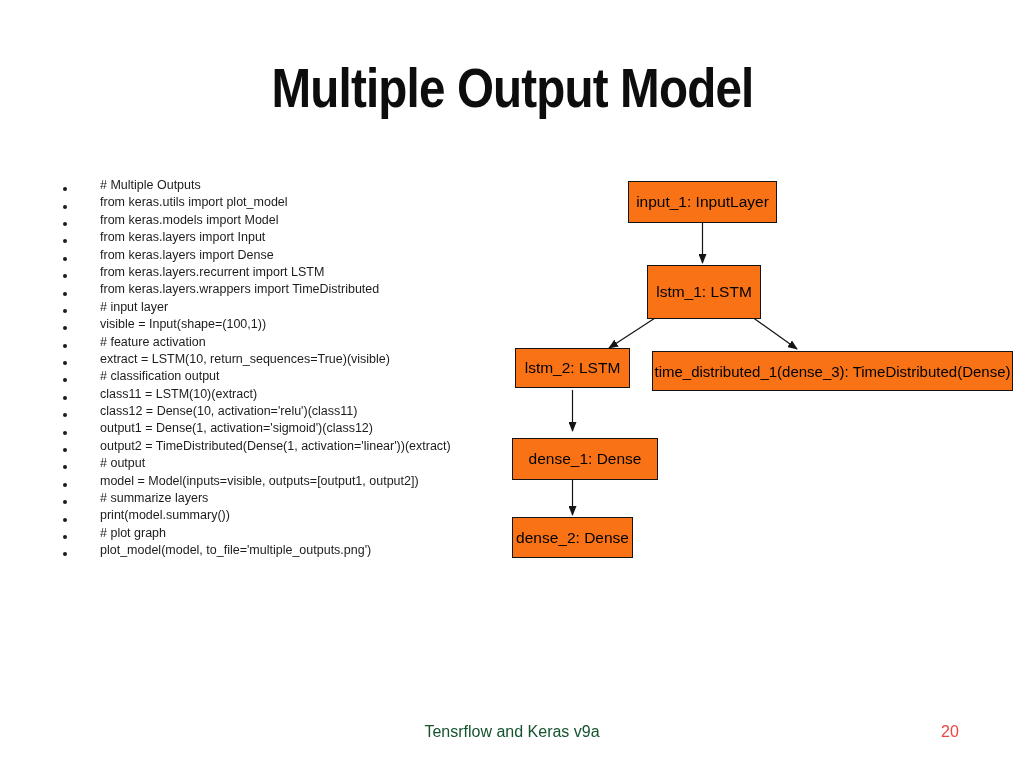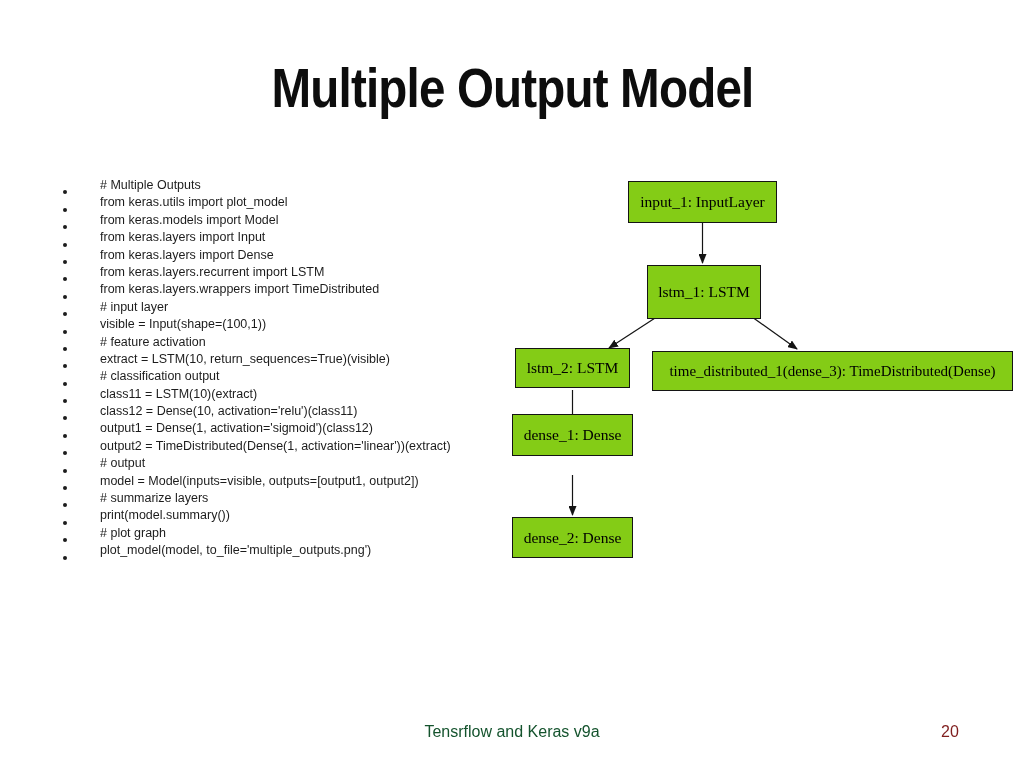--- a/index.html
+++ b/index.html
@@ -9,44 +9,44 @@
   }
   .slide-title{
     position:absolute;top:22px;left:0;width:1024px;text-align:center;
     font-weight:700;font-size:56px;line-height:1;color:#0d0d0d;white-space:nowrap;
   }
   .slide-title .squeeze{display:inline-block;transform:scaleX(.85);transform-origin:center;letter-spacing:-1px;}
   .code-list{
     position:absolute;left:63px;top:177px;margin:0;padding:0;list-style:none;
     font-size:12.5px;color:#1c1c1c;
   }
-  .code-list li{display:flex;align-items:flex-end;height:17.4px;line-height:17.4px;white-space:nowrap;}
+  .code-list li{display:flex;align-items:center;height:17.4px;line-height:17.4px;white-space:nowrap;}
   .code-list .dot{
     width:4px;height:4px;border-radius:50%;background:#1c1c1c;
     margin-top:7px;flex:0 0 4px;
   }
   .code-list .txt{margin-left:33px;}
   .node{
-    position:absolute;box-sizing:border-box;border:1px solid #141414;background:#84cc16;
+    position:absolute;box-sizing:border-box;border:1px solid #141414;background:#f97316;
     display:flex;align-items:center;justify-content:center;
-    font-family:Liberation Serif, serif;font-size:15.5px;color:#000;white-space:nowrap;
+    font-family:Liberation Sans, sans-serif;font-size:15.5px;color:#000;white-space:nowrap;
     padding:12px 4px;
   }
   .n-input {left:628px;top:181px;width:149px;height:42px;}
   .n-lstm1 {left:647px;top:265px;width:114px;height:54px;}
   .n-lstm2 {left:515px;top:348px;width:115px;height:40px;}
   .n-td    {left:652px;top:351px;width:361px;height:40px;font-size:15px;}
-  .n-dense1{left:512px;top:414px;width:121px;height:42px;}
+  .n-dense1{left:512px;top:438px;width:146px;height:42px;}
   .n-dense2{left:512px;top:517px;width:121px;height:41px;}
   .edge-layer{position:absolute;left:0;top:0;width:1024px;height:768px;pointer-events:none;}
   .footer-label{
     position:absolute;top:723px;left:0;width:1024px;text-align:center;
     font-size:16px;color:#14532d;
   }
-  .page-number{position:absolute;top:723px;left:941px;font-size:16px;color:#7f1d1d;}
+  .page-number{position:absolute;top:723px;left:941px;font-size:16px;color:#ef4444;}
 </style>
 </head>
 <body>
 
 <h1 class="slide-title"><span class="squeeze">Multiple Output Model</span></h1>
 
 <ul class="code-list">
   <li>
       <span class="dot"></span>
       <span class="txt"># Multiple Outputs</span>

